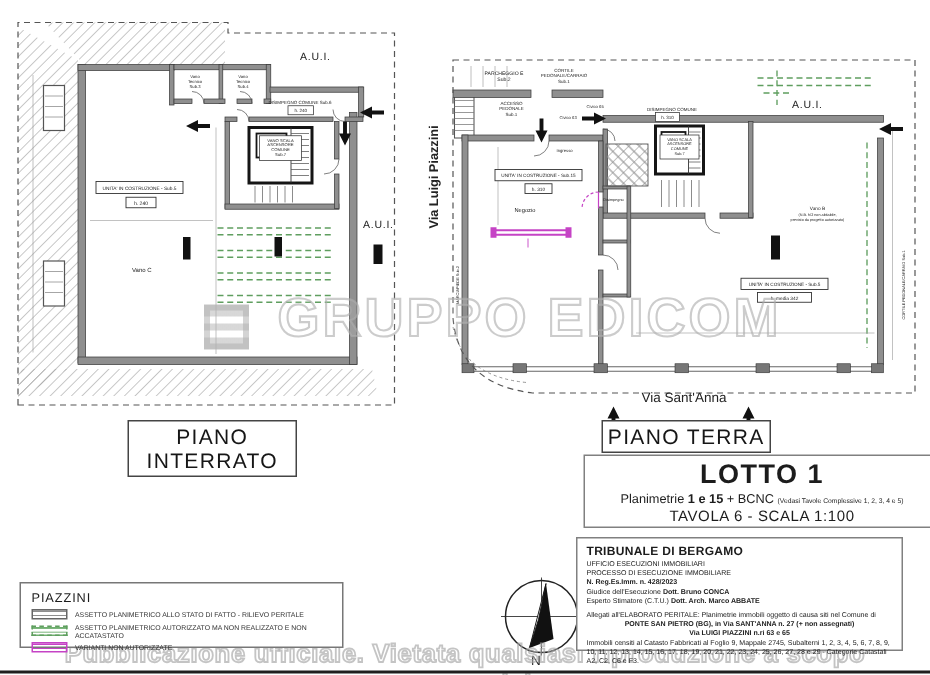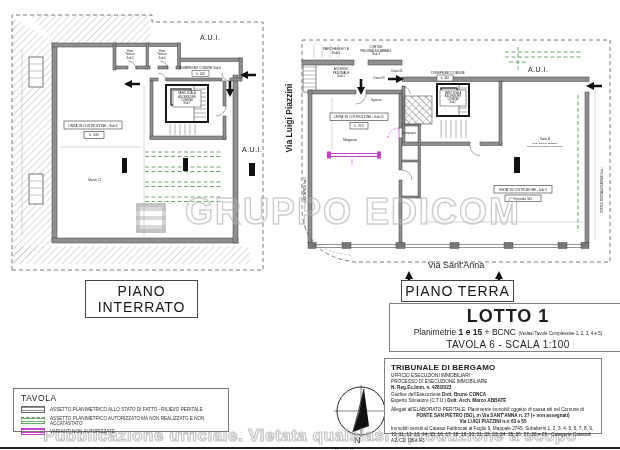--- a/index.html
+++ b/index.html
@@ -396,21 +396,21 @@
       <span>Esperto Stimatore (C.T.U.) </span><span class="tb">Dott. Arch. Marco ABBATE</span>
     </div>
     <div class="gap"></div>
     <div class="tl">Allegati all'ELABORATO PERITALE: Planimetrie immobili oggetto di causa siti nel Comune di</div>
     <div class="tl tb tc">PONTE SAN PIETRO (BG), in Via SANT'ANNA n. 27 (+ non assegnati)</div>
     <div class="tl tb tc">Via LUIGI PIAZZINI n.ri 63 e 65</div>
     <div class="tl">Immobili censiti al Catasto Fabbricati al Foglio 9, Mappale 2745, Subalterni 1, 2, 3, 4, 5, 6, 7, 8, 9, 10, 11, 12, 13, 14, 15, 16, 17, 18, 19, 20, 21, 22, 23, 24, 25, 26, 27, 28 e 29 - Categorie Catastali A2, C2, C6 e F3.</div>
   </div>
 
   <div class="legenda">
-    <div class="leg-title">TAVOLA</div>
+    <div class="leg-title">PIAZZINI</div>
     <div class="leg-row">
       <span class="sw"></span>
       <span class="leg-label">ASSETTO PLANIMETRICO ALLO STATO DI FATTO - RILIEVO PERITALE</span>
     </div>
     <div class="leg-row">
       <span class="sw green"></span>
       <span class="leg-label">ASSETTO PLANIMETRICO AUTORIZZATO MA NON REALIZZATO E NON ACCATASTATO</span>
     </div>
     <div class="leg-row">
       <span class="sw magenta"></span>

